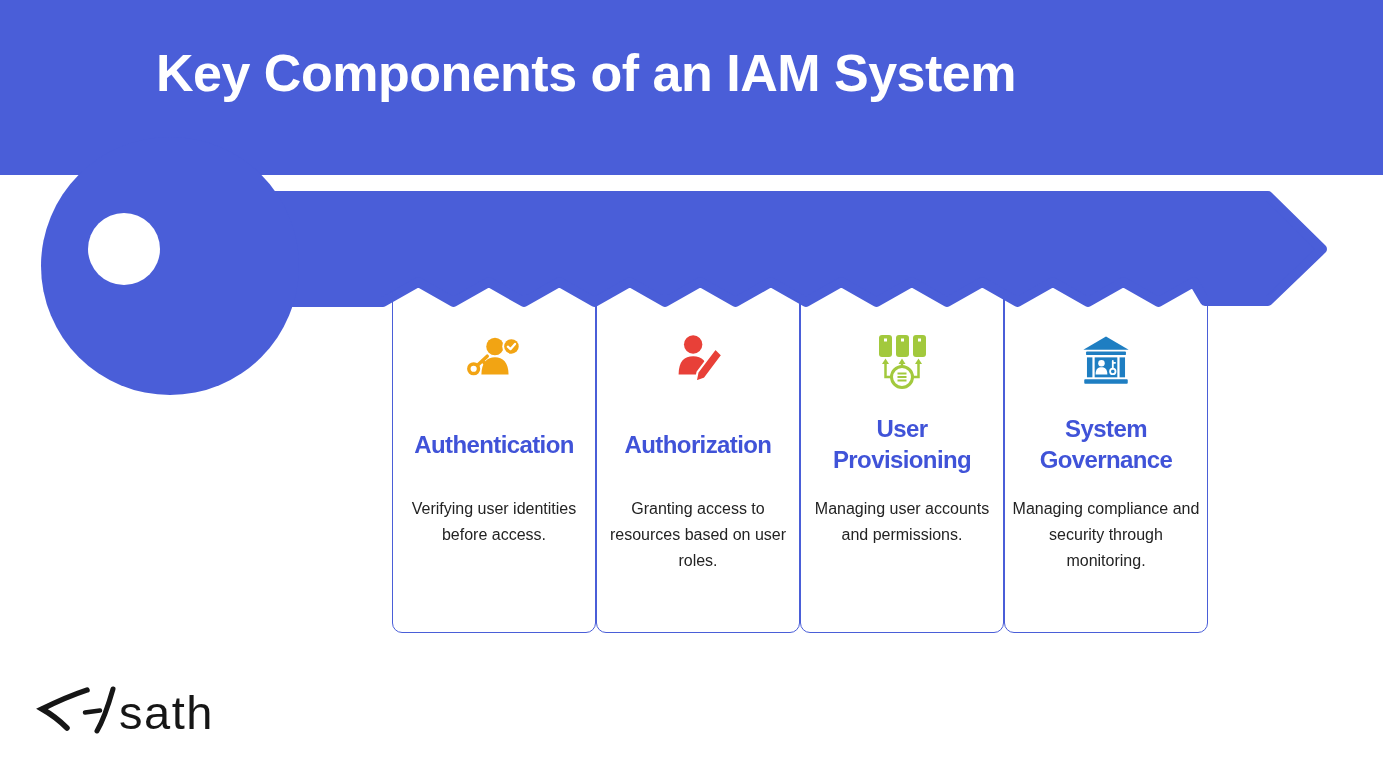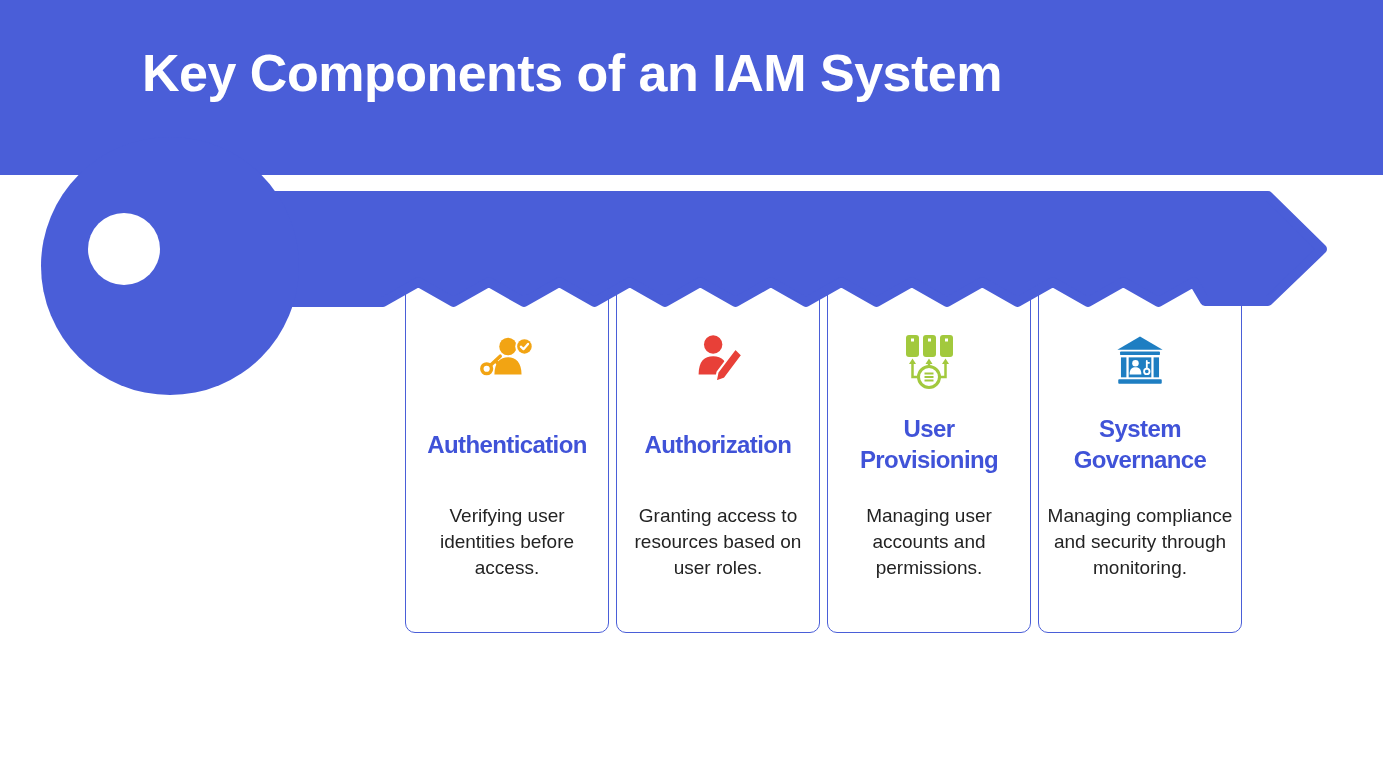--- a/index.html
+++ b/index.html
@@ -6,51 +6,51 @@
   .canvas {
     position:relative; width:1383px; height:770px; overflow:hidden;
     background:#ffffff; font-family:"Liberation Sans", sans-serif;
   }
   
   .banner {
     position:absolute; left:0; top:0; width:1383px; height:175px;
     background:#4A5ED8; z-index:1;
   }
   .banner-title {
-    position:absolute; left:142px; top:42px;
+    position:absolute; left:156px; top:42px;
     font-size:52px; font-weight:bold; color:#ffffff;
     line-height:62px; letter-spacing:-0.5px; white-space:nowrap;
   }
   
   .key-svg {
     position:absolute; left:0; top:0; width:1383px; height:770px;
     z-index:3; pointer-events:none;
   }
   
   .cards {
-    position:absolute; left:405px; top:272px; display:flex; gap:7px; z-index:2;
+    position:absolute; left:392px; top:272px; display:flex; z-index:2;
   }
   .card {
     width:204px; height:361px; box-sizing:border-box;
     background:#ffffff; border:1.6px solid #4A5ED8; border-radius:10px;
     display:flex; flex-direction:column; align-items:center; text-align:center;
   }
   .card-icon {
     height:62px; margin-top:57px; display:flex;
     align-items:center; justify-content:center;
   }
   .card-title {
     margin-top:18px; height:68px; padding:0 4px; box-sizing:border-box;
     display:flex; align-items:center; justify-content:center;
     font-size:24px; font-weight:bold; letter-spacing:-0.6px;
     line-height:31px; color:#4053D8;
   }
   .card-desc {
-    margin-top:25px; padding:0 5px;
-    font-size:19px; line-height:26px; color:#232323;
+    margin-top:18px; padding:0 5px;
+    font-size:16px; line-height:26px; color:#232323;
   }
   
   .logo {
     position:absolute; left:34px; top:678px; z-index:2;
   }
 </style>
 </head>
 <body>
 
 <div class="canvas">
@@ -150,14 +150,24 @@
     </div>
 
   </div>
 
   <svg class="key-svg" viewBox="0 0 1383 770">
     <path d="M262,196 H1268 L1322,249 L1268,301 H1205 L1193.8,282 L1158.5,302 L1123.3,282 L1088,302 L1052.8,282 L1017.5,302 L982.3,282 L947,302 L911.8,282 L876.5,302 L841.3,282 L806,302 L770.8,282 L735.5,302 L700.3,282 L665,302 L629.8,282 L594.5,302 L559.3,282 L524,302 L488.8,282 L453.5,302 L418.3,282 L383,302 H290 Z" fill="#4A5ED8" stroke="#4A5ED8" stroke-width="10" stroke-linejoin="round"></path>
     <circle cx="170" cy="266" r="129" fill="#4A5ED8"></circle>
     <circle cx="124" cy="249" r="36" fill="#ffffff"></circle>
   </svg>
 
+  <div class="logo">
+    <svg width="190" height="60" viewBox="0 0 190 60">
+      <g stroke="#161616" fill="none" stroke-linecap="round">
+        <path d="M53,12 C38,17 18,26 8,31 C17,36 26,43 33,50" stroke-width="5.5"></path>
+        <path d="M51,34.5 L66,32.5" stroke-width="4.5"></path>
+        <path d="M79,11 C75,25 70,41 63,53" stroke-width="5"></path>
+      </g>
+      <text x="85" y="51" font-family="Liberation Sans, sans-serif" font-size="47" letter-spacing="1.5" fill="#161616">sath</text>
+    </svg>
+  </div>
 
 </div>
 
 </body></html>

